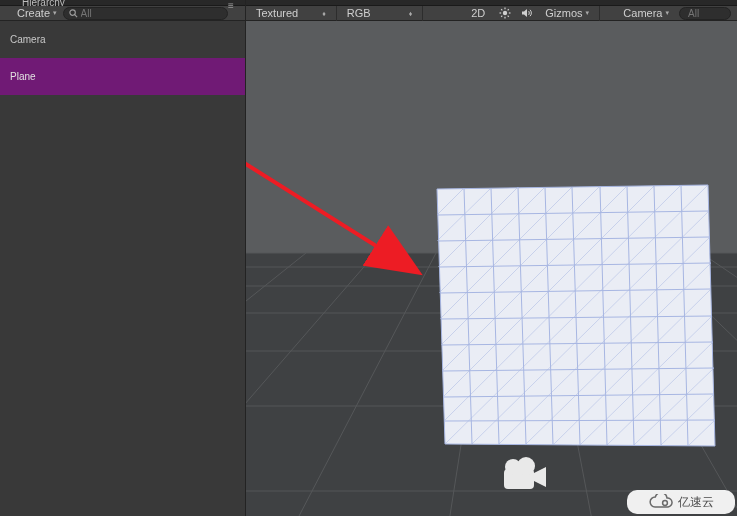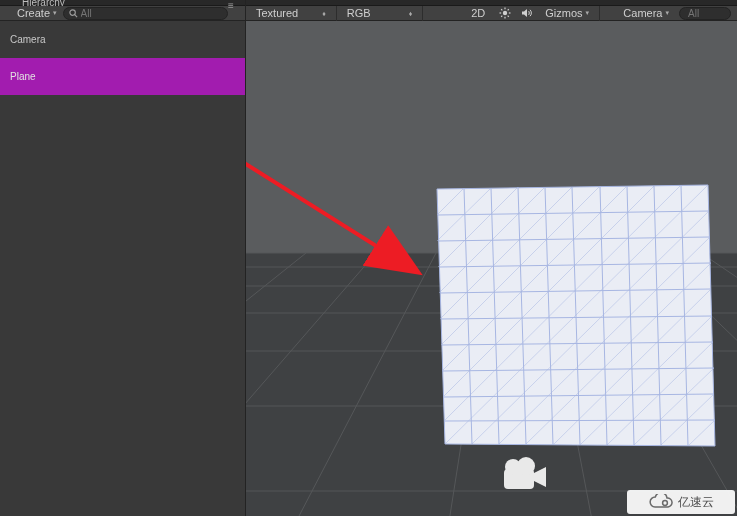--- a/index.html
+++ b/index.html
@@ -13,34 +13,34 @@
   .panel-tabbar .tab { color: #bdbdbd; font-size: 10px; padding: 0 6px; }
   .burger { position: absolute; left: 228px; top: 0; color: #9a9a9a; font-size: 10px; }
   .hier-toolbar { height: 15px; background: #414141; border-bottom: 1px solid #232323; display: flex; align-items: center; gap: 6px; padding: 0 17px; }
   .create-btn { display: flex; align-items: center; gap: 3px; color: #cfcfcf; cursor: pointer; }
   .create-btn .caret { font-size: 7px; color: #aaa; }
   .search { flex: 1; display: flex; align-items: center; gap: 3px; background: #2e2e2e; border: 1px solid #232323; border-radius: 8px; height: 13px; padding: 0 5px; }
   .search svg { display: block; }
   .search input { flex: 1; background: transparent; border: none; outline: none; color: #cfcfcf; font-size: 10px; }
   .hier-list { flex: 1; background: #393939; }
   .hier-item { padding: 11px 10px; color: #c8c8c8; font-size: 10px; line-height: 15px; cursor: pointer; }
-  .hier-item.selected { background: #a21caf; color: #e2e2e2; }
+  .hier-item.selected { background: #701a75; color: #e2e2e2; }
 
   
   .scene { flex: 1; display: flex; flex-direction: column; background: #a16207; position: relative; }
   .scene-tabbar { height: 6px; background: #282828; border-bottom: 1px solid #1a1a1a; }
   .scene-toolbar { height: 15px; background: #414141; border-bottom: 1px solid #232323; display: flex; align-items: center; gap: 6px; padding: 0 6px; color: #cfcfcf; }
   .dd { display: flex; align-items: center; gap: 3px; padding: 0 4px; height: 13px; cursor: pointer; }
   .dd .caret { font-size: 7px; color: #aaa; }
   .spacer-sm { width: 4px; }
   .vdiv { width: 1px; height: 15px; background: #2d2d2d; }
   .toggle { padding: 0 6px; cursor: pointer; margin-left: 36px; }
   .icon-btn { width: 16px; display: flex; align-items: center; justify-content: center; cursor: pointer; }
   .scene-view { flex: 1; position: relative; overflow: hidden; background: #5a5c5e; }
-  .watermark-wrap { position: absolute; right: 2px; bottom: 2px; width: 108px; height: 24px; background: rgba(255,255,255,0.92); border-radius: 3px; display: flex; align-items: center; justify-content: center; gap: 4px; color: #4a4a4a; font-size: 12px; }
+  .watermark-wrap { position: absolute; right: 2px; bottom: 2px; width: 108px; height: 24px; background: rgba(255,255,255,0.92); border-radius: 10px; display: flex; align-items: center; justify-content: center; gap: 4px; color: #4a4a4a; font-size: 12px; }
   .watermark-wrap svg { display: block; }
 
   
   .scene-svg { position: absolute; inset: 0; }
 
   .sky { position: absolute; left: 0; right: 0; top: 0; height: 232px; background: #5a5c5e; }
   .ground-tint { position: absolute; left: 0; right: 0; top: 232px; bottom: 0; background: #3f4143; }
 </style>
 </head>
 <body>

